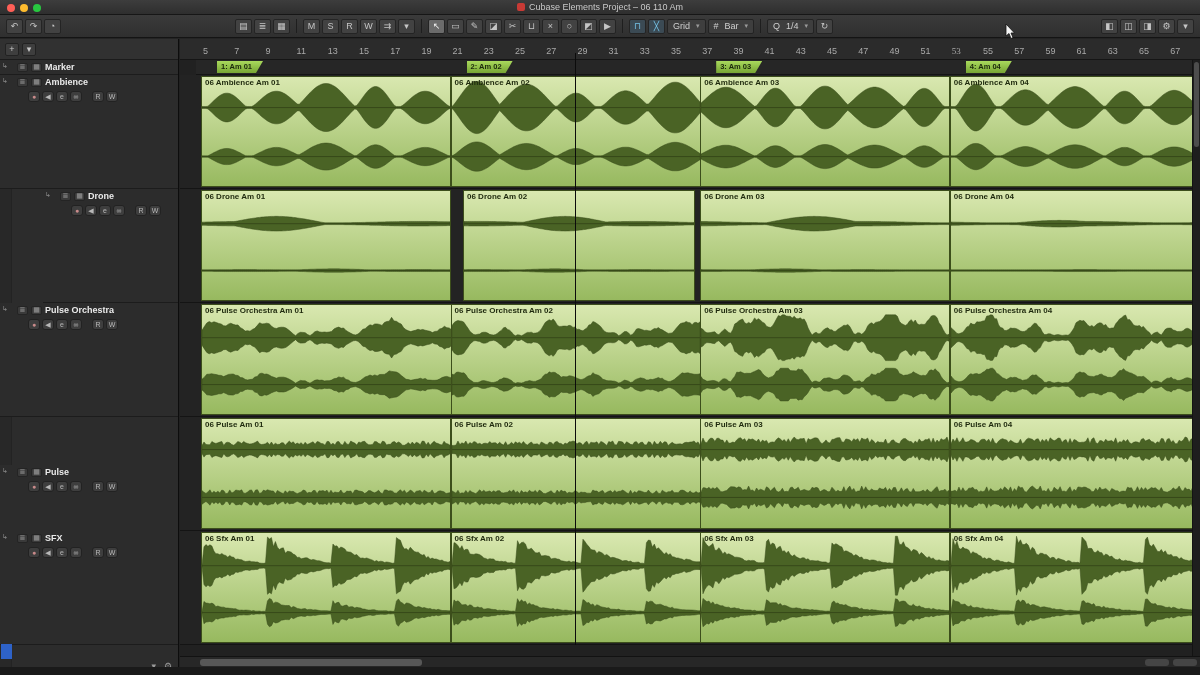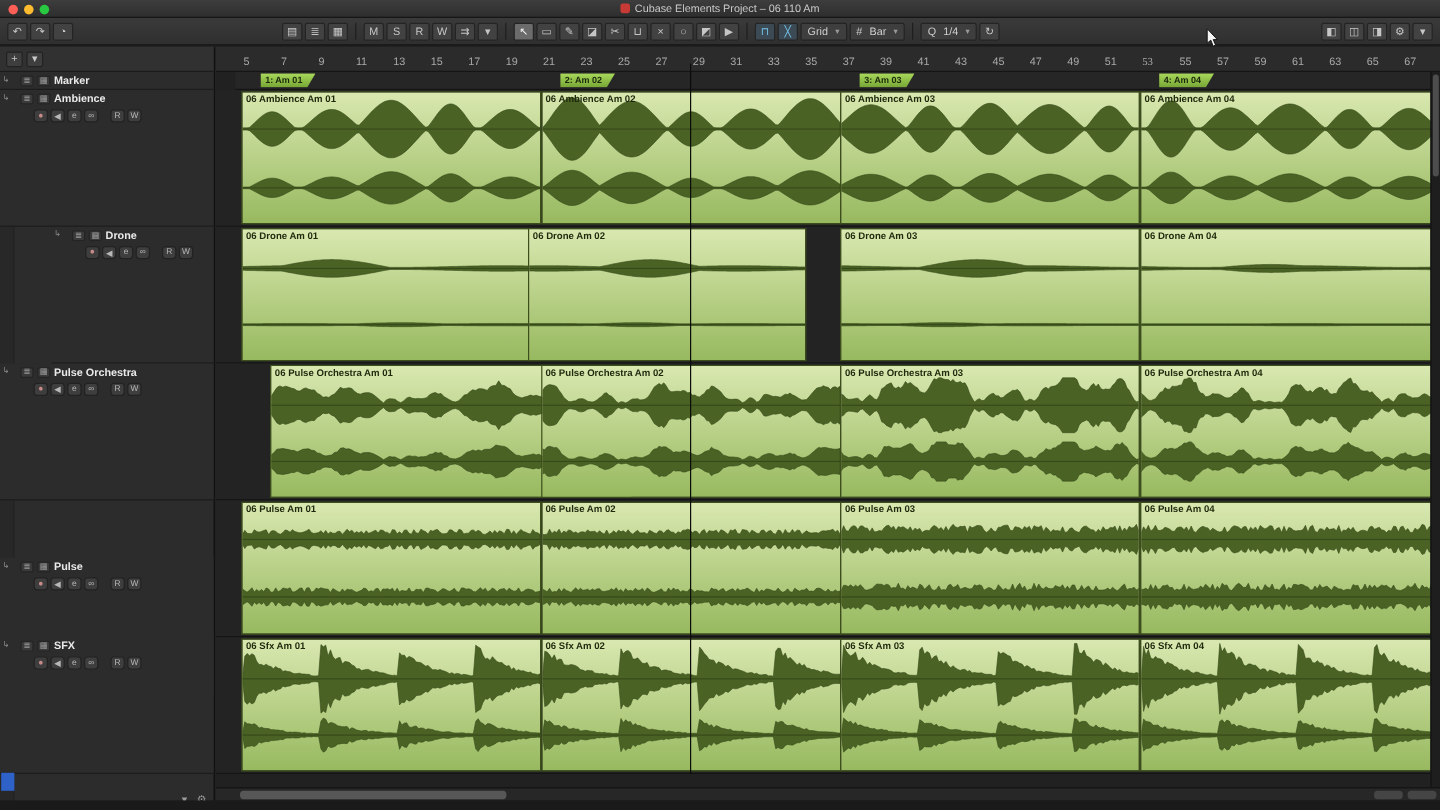--- a/index.html
+++ b/index.html
@@ -343,21 +343,21 @@
           <div class="lane" style="top: 114px;">
             <div class="clip" style="left: 21px; width: 250px;">
               <svg class="wave" viewBox="0 0 250 111" preserveAspectRatio="none">
                 <polygon points="0,31.7 2,31.7 4,31.6 6,31.5 8,31.5 10,31.5 12,31.4 14,31.4 16,31.3 18,31.3 20,31.2 22,31.2 24,31.2 26,31.1 28,31.1 30,31.1 32,31.1 34,30.9 36,30.5 38,30.1 40,29.7 42,29.4 44,29.0 46,28.6 48,28.3 50,28.0 52,27.7 54,27.4 56,27.1 58,26.9 60,26.6 62,26.4 64,26.3 66,26.1 68,26.0 70,25.9 72,25.9 74,25.8 76,25.8 78,25.9 80,25.9 82,26.0 84,26.1 86,26.3 88,26.4 90,26.6 92,26.9 94,27.1 96,27.4 98,27.7 100,28.0 102,28.3 104,28.6 106,29.0 108,29.4 110,29.7 112,30.1 114,30.5 116,30.9 118,31.3 120,31.7 122,32.0 124,32.4 126,32.4 128,32.4 130,32.4 132,32.4 134,32.4 136,32.4 138,32.4 140,32.4 142,32.4 144,32.3 146,32.3 148,32.3 150,32.3 152,32.2 154,32.2 156,32.1 158,32.1 160,32.1 162,32.0 164,32.0 166,31.9 168,31.9 170,31.8 172,31.8 174,31.7 176,31.7 178,31.6 180,31.6 182,31.5 184,31.5 186,31.4 188,31.4 190,31.3 192,31.3 194,31.2 196,31.2 198,31.2 200,31.1 202,31.1 204,31.1 206,31.1 208,31.0 210,31.0 212,31.0 214,31.0 216,31.0 218,31.0 220,31.0 222,31.0 224,31.0 226,31.0 228,31.0 230,31.1 232,31.1 234,31.1 236,31.1 238,31.2 240,31.2 242,31.2 244,31.3 246,31.3 248,31.4 250,31.4 250,35.2 248,35.2 246,35.3 244,35.3 242,35.4 240,35.4 238,35.4 236,35.5 234,35.5 232,35.5 230,35.5 228,35.6 226,35.6 224,35.6 222,35.6 220,35.6 218,35.6 216,35.6 214,35.6 212,35.6 210,35.6 208,35.6 206,35.5 204,35.5 202,35.5 200,35.5 198,35.4 196,35.4 194,35.4 192,35.3 190,35.3 188,35.2 186,35.2 184,35.1 182,35.1 180,35.0 178,35.0 176,34.9 174,34.9 172,34.8 170,34.8 168,34.7 166,34.7 164,34.6 162,34.6 160,34.5 158,34.5 156,34.5 154,34.4 152,34.4 150,34.3 148,34.3 146,34.3 144,34.3 142,34.2 140,34.2 138,34.2 136,34.2 134,34.2 132,34.2 130,34.2 128,34.2 126,34.2 124,34.2 122,34.6 120,34.9 118,35.3 116,35.7 114,36.1 112,36.5 110,36.9 108,37.2 106,37.6 104,38.0 102,38.3 100,38.6 98,38.9 96,39.2 94,39.5 92,39.7 90,40.0 88,40.2 86,40.3 84,40.5 82,40.6 80,40.7 78,40.7 76,40.8 74,40.8 72,40.7 70,40.7 68,40.6 66,40.5 64,40.3 62,40.2 60,40.0 58,39.7 56,39.5 54,39.2 52,38.9 50,38.6 48,38.3 46,38.0 44,37.6 42,37.2 40,36.9 38,36.5 36,36.1 34,35.7 32,35.5 30,35.5 28,35.5 26,35.5 24,35.4 22,35.4 20,35.4 18,35.3 16,35.3 14,35.2 12,35.2 10,35.1 8,35.1 6,35.1 4,35.0 2,34.9 0,34.9 " fill="#4a6325" stroke="#37491a" stroke-width="0.5"></polygon>
                 <rect x="0" y="32.8" width="250" height="1" fill="#37491a"></rect>
                 <polygon points="0,80.3 2,80.3 4,80.3 6,80.3 8,80.2 10,80.2 12,80.2 14,80.2 16,80.2 18,80.1 20,80.1 22,80.1 24,80.1 26,80.1 28,80.1 30,80.1 32,80.0 34,80.0 36,80.0 38,80.0 40,80.0 42,80.0 44,80.0 46,80.0 48,80.0 50,80.0 52,80.0 54,80.0 56,80.1 58,80.1 60,80.1 62,80.1 64,80.1 66,80.1 68,80.1 70,80.1 72,80.2 74,80.2 76,80.2 78,80.2 80,80.3 82,80.3 84,80.3 86,80.3 88,80.3 90,80.3 92,80.3 94,80.3 96,80.3 98,80.2 100,80.1 102,80.0 104,79.9 106,79.9 108,79.8 110,79.7 112,79.7 114,79.6 116,79.5 118,79.5 120,79.5 122,79.4 124,79.4 126,79.4 128,79.3 130,79.3 132,79.3 134,79.3 136,79.3 138,79.3 140,79.4 142,79.4 144,79.4 146,79.5 148,79.5 150,79.6 152,79.6 154,79.7 156,79.8 158,79.8 160,79.9 162,80.0 164,80.1 166,80.1 168,80.2 170,80.3 172,80.3 174,80.3 176,80.3 178,80.3 180,80.3 182,80.2 184,80.2 186,80.2 188,80.2 190,80.2 192,80.1 194,80.1 196,80.1 198,80.1 200,80.1 202,80.1 204,80.1 206,80.0 208,80.0 210,80.0 212,80.0 214,80.0 216,80.0 218,80.0 220,80.0 222,80.0 224,80.0 226,80.0 228,80.0 230,80.0 232,80.1 234,80.1 236,80.1 238,80.1 240,80.1 242,80.1 244,80.1 246,80.2 248,80.2 250,80.2 250,81.9 248,81.9 246,81.9 244,81.9 242,81.9 240,81.9 238,82.0 236,82.0 234,82.0 232,82.0 230,82.0 228,82.0 226,82.0 224,82.0 222,82.0 220,82.0 218,82.0 216,82.0 214,82.0 212,82.0 210,82.0 208,82.0 206,82.0 204,82.0 202,82.0 200,82.0 198,82.0 196,81.9 194,81.9 192,81.9 190,81.9 188,81.9 186,81.9 184,81.8 182,81.8 180,81.8 178,81.8 176,81.7 174,81.7 172,81.7 170,81.7 168,81.8 166,81.9 164,82.0 162,82.1 160,82.2 158,82.2 156,82.3 154,82.4 152,82.4 150,82.5 148,82.5 146,82.6 144,82.6 142,82.7 140,82.7 138,82.7 136,82.7 134,82.7 132,82.7 130,82.7 128,82.7 126,82.7 124,82.7 122,82.6 120,82.6 118,82.6 116,82.5 114,82.5 112,82.4 110,82.3 108,82.3 106,82.2 104,82.1 102,82.0 100,82.0 98,81.9 96,81.8 94,81.7 92,81.7 90,81.7 88,81.7 86,81.7 84,81.8 82,81.8 80,81.8 78,81.8 76,81.9 74,81.9 72,81.9 70,81.9 68,81.9 66,81.9 64,82.0 62,82.0 60,82.0 58,82.0 56,82.0 54,82.0 52,82.0 50,82.0 48,82.0 46,82.0 44,82.0 42,82.0 40,82.0 38,82.0 36,82.0 34,82.0 32,82.0 30,82.0 28,82.0 26,82.0 24,82.0 22,82.0 20,81.9 18,81.9 16,81.9 14,81.9 12,81.9 10,81.8 8,81.8 6,81.8 4,81.8 2,81.8 0,81.7 " fill="#4a6325" stroke="#37491a" stroke-width="0.5"></polygon>
                 <rect x="0" y="80.5" width="250" height="1" fill="#37491a"></rect>
               </svg>
               <span class="clip-label">06 Drone Am 01</span>
             </div>
-            <div class="clip" style="left: 260px; width: 232px; padding-left: 22px;">
+            <div class="clip" style="left: 283px; width: 232px; padding-left: 22px;">
               <svg class="wave" viewBox="0 0 250 111" preserveAspectRatio="none">
                 <polygon points="0,31.1 2,31.1 4,31.1 6,31.0 8,31.0 10,31.0 12,31.0 14,31.0 16,31.0 18,31.0 20,31.0 22,31.0 24,31.0 26,31.0 28,31.1 30,31.1 32,31.1 34,31.1 36,31.2 38,31.2 40,31.2 42,31.3 44,31.3 46,31.4 48,31.4 50,31.5 52,31.5 54,31.6 56,31.6 58,31.7 60,31.7 62,31.8 64,31.8 66,31.5 68,31.1 70,30.7 72,30.3 74,29.9 76,29.5 78,29.2 80,28.8 82,28.4 84,28.1 86,27.8 88,27.5 90,27.2 92,27.0 94,26.7 96,26.5 98,26.3 100,26.2 102,26.1 104,26.0 106,25.9 108,25.9 110,25.8 112,25.9 114,25.9 116,26.0 118,26.1 120,26.2 122,26.4 124,26.6 126,26.8 128,27.0 130,27.3 132,27.5 134,27.8 136,28.1 138,28.5 140,28.8 142,29.2 144,29.6 146,29.9 148,30.3 150,30.7 152,31.1 154,31.5 156,31.5 158,31.4 160,31.4 162,31.3 164,31.3 166,31.2 168,31.2 170,31.2 172,31.1 174,31.1 176,31.1 178,31.1 180,31.0 182,31.0 184,31.0 186,31.0 188,31.0 190,31.0 192,31.0 194,31.0 196,31.0 198,31.0 200,31.0 202,31.1 204,31.1 206,31.1 208,31.1 210,31.2 212,31.2 214,31.2 216,31.3 218,31.3 220,31.4 222,31.4 224,31.5 226,31.5 228,31.5 230,31.6 232,31.6 234,31.7 236,31.8 238,31.8 240,31.9 242,31.9 244,32.0 246,32.0 248,32.0 250,32.1 250,34.5 248,34.6 246,34.6 244,34.6 242,34.7 240,34.7 238,34.8 236,34.8 234,34.9 232,35.0 230,35.0 228,35.1 226,35.1 224,35.1 222,35.2 220,35.2 218,35.3 216,35.3 214,35.4 212,35.4 210,35.4 208,35.5 206,35.5 204,35.5 202,35.5 200,35.6 198,35.6 196,35.6 194,35.6 192,35.6 190,35.6 188,35.6 186,35.6 184,35.6 182,35.6 180,35.6 178,35.5 176,35.5 174,35.5 172,35.5 170,35.4 168,35.4 166,35.4 164,35.3 162,35.3 160,35.2 158,35.2 156,35.1 154,35.1 152,35.5 150,35.9 148,36.3 146,36.7 144,37.0 142,37.4 140,37.8 138,38.1 136,38.5 134,38.8 132,39.1 130,39.3 128,39.6 126,39.8 124,40.0 122,40.2 120,40.4 118,40.5 116,40.6 114,40.7 112,40.7 110,40.8 108,40.7 106,40.7 104,40.6 102,40.5 100,40.4 98,40.3 96,40.1 94,39.9 92,39.6 90,39.4 88,39.1 86,38.8 84,38.5 82,38.2 80,37.8 78,37.4 76,37.1 74,36.7 72,36.3 70,35.9 68,35.5 66,35.1 64,34.8 62,34.8 60,34.9 58,34.9 56,35.0 54,35.0 52,35.1 50,35.1 48,35.2 46,35.2 44,35.3 42,35.3 40,35.4 38,35.4 36,35.4 34,35.5 32,35.5 30,35.5 28,35.5 26,35.6 24,35.6 22,35.6 20,35.6 18,35.6 16,35.6 14,35.6 12,35.6 10,35.6 8,35.6 6,35.6 4,35.5 2,35.5 0,35.5 " fill="#4a6325" stroke="#37491a" stroke-width="0.5"></polygon>
                 <rect x="0" y="32.8" width="250" height="1" fill="#37491a"></rect>
                 <polygon points="0,80.1 2,80.1 4,80.0 6,80.0 8,80.0 10,80.0 12,80.0 14,80.0 16,80.0 18,80.0 20,80.0 22,80.0 24,80.0 26,80.0 28,80.0 30,80.1 32,80.1 34,80.1 36,80.1 38,80.1 40,80.1 42,80.1 44,80.2 46,80.2 48,80.2 50,80.2 52,80.2 54,80.3 56,80.3 58,80.3 60,80.3 62,80.3 64,80.2 66,80.1 68,80.0 70,79.9 72,79.9 74,79.8 76,79.7 78,79.7 80,79.6 82,79.5 84,79.5 86,79.4 88,79.4 90,79.4 92,79.4 94,79.3 96,79.3 98,79.3 100,79.3 102,79.3 104,79.3 106,79.4 108,79.4 110,79.4 112,79.5 114,79.5 116,79.6 118,79.6 120,79.7 122,79.8 124,79.8 126,79.9 128,80.0 130,80.1 132,80.2 134,80.2 136,80.3 138,80.3 140,80.3 142,80.3 144,80.3 146,80.3 148,80.3 150,80.3 152,80.3 154,80.3 156,80.2 158,80.2 160,80.2 162,80.2 164,80.1 166,80.1 168,80.1 170,80.1 172,80.1 174,80.1 176,80.1 178,80.1 180,80.0 182,80.0 184,80.0 186,80.0 188,80.0 190,80.0 192,80.0 194,80.0 196,80.0 198,80.0 200,80.0 202,80.0 204,80.1 206,80.1 208,80.1 210,80.1 212,80.1 214,80.1 216,80.1 218,80.2 220,80.2 222,80.2 224,80.2 226,80.2 228,80.3 230,80.3 232,80.3 234,80.3 236,80.3 238,80.3 240,80.3 242,80.3 244,80.3 246,80.3 248,80.3 250,80.3 250,81.7 248,81.7 246,81.7 244,81.7 242,81.7 240,81.7 238,81.7 236,81.7 234,81.7 232,81.8 230,81.8 228,81.8 226,81.8 224,81.8 222,81.9 220,81.9 218,81.9 216,81.9 214,81.9 212,82.0 210,82.0 208,82.0 206,82.0 204,82.0 202,82.0 200,82.0 198,82.0 196,82.0 194,82.0 192,82.0 190,82.0 188,82.0 186,82.0 184,82.0 182,82.0 180,82.0 178,82.0 176,82.0 174,82.0 172,82.0 170,82.0 168,81.9 166,81.9 164,81.9 162,81.9 160,81.9 158,81.9 156,81.8 154,81.8 152,81.8 150,81.8 148,81.7 146,81.7 144,81.7 142,81.7 140,81.7 138,81.7 136,81.7 134,81.8 132,81.9 130,82.0 128,82.1 126,82.2 124,82.2 122,82.3 120,82.4 118,82.4 116,82.5 114,82.5 112,82.6 110,82.6 108,82.7 106,82.7 104,82.7 102,82.7 100,82.7 98,82.7 96,82.7 94,82.7 92,82.7 90,82.7 88,82.7 86,82.6 84,82.6 82,82.5 80,82.5 78,82.4 76,82.3 74,82.3 72,82.2 70,82.1 68,82.0 66,82.0 64,81.9 62,81.8 60,81.7 58,81.7 56,81.8 54,81.8 52,81.8 50,81.8 48,81.9 46,81.9 44,81.9 42,81.9 40,81.9 38,81.9 36,82.0 34,82.0 32,82.0 30,82.0 28,82.0 26,82.0 24,82.0 22,82.0 20,82.0 18,82.0 16,82.0 14,82.0 12,82.0 10,82.0 8,82.0 6,82.0 4,82.0 2,82.0 0,82.0 " fill="#4a6325" stroke="#37491a" stroke-width="0.5"></polygon>
                 <rect x="0" y="80.5" width="250" height="1" fill="#37491a"></rect>
               </svg>
               <span class="clip-label">06 Drone Am 02</span>
             </div>
             <div class="clip" style="left: 520.2px; width: 250px;">
               <svg class="wave" viewBox="0 0 250 111" preserveAspectRatio="none">
@@ -372,21 +372,21 @@
               <svg class="wave" viewBox="0 0 250 111" preserveAspectRatio="none">
                 <polygon points="0,31.6 2,31.7 4,31.7 6,31.8 8,31.8 10,31.9 12,31.9 14,32.0 16,32.0 18,32.0 20,32.1 22,32.1 24,32.2 26,32.2 28,32.2 30,32.3 32,32.3 34,32.3 36,32.4 38,32.4 40,32.4 42,32.4 44,32.4 46,32.4 48,32.4 50,32.4 52,32.4 54,32.4 56,32.4 58,32.4 60,32.3 62,32.3 64,32.3 66,32.3 68,32.2 70,32.0 72,31.8 74,31.7 76,31.5 78,31.3 80,31.2 82,31.0 84,30.9 86,30.7 88,30.6 90,30.5 92,30.4 94,30.3 96,30.2 98,30.1 100,30.1 102,30.0 104,30.0 106,30.0 108,29.9 110,29.9 112,30.0 114,30.0 116,30.0 118,30.1 120,30.1 122,30.2 124,30.3 126,30.4 128,30.5 130,30.7 132,30.8 134,30.9 136,31.0 138,31.0 140,31.0 142,31.0 144,31.0 146,31.0 148,31.1 150,31.1 152,31.1 154,31.2 156,31.2 158,31.2 160,31.3 162,31.3 164,31.3 166,31.4 168,31.4 170,31.5 172,31.5 174,31.6 176,31.6 178,31.7 180,31.7 182,31.8 184,31.8 186,31.9 188,31.9 190,32.0 192,32.0 194,32.1 196,32.1 198,32.2 200,32.2 202,32.2 204,32.3 206,32.3 208,32.3 210,32.3 212,32.4 214,32.4 216,32.4 218,32.4 220,32.4 222,32.4 224,32.4 226,32.4 228,32.4 230,32.4 232,32.4 234,32.3 236,32.3 238,32.3 240,32.3 242,32.2 244,32.2 246,32.2 248,32.1 250,32.1 250,34.5 248,34.5 246,34.4 244,34.4 242,34.4 240,34.3 238,34.3 236,34.3 234,34.3 232,34.2 230,34.2 228,34.2 226,34.2 224,34.2 222,34.2 220,34.2 218,34.2 216,34.2 214,34.2 212,34.2 210,34.3 208,34.3 206,34.3 204,34.3 202,34.4 200,34.4 198,34.4 196,34.5 194,34.5 192,34.6 190,34.6 188,34.7 186,34.7 184,34.8 182,34.8 180,34.9 178,34.9 176,35.0 174,35.0 172,35.1 170,35.1 168,35.2 166,35.2 164,35.3 162,35.3 160,35.3 158,35.4 156,35.4 154,35.4 152,35.5 150,35.5 148,35.5 146,35.6 144,35.6 142,35.6 140,35.6 138,35.6 136,35.6 134,35.7 132,35.8 130,35.9 128,36.1 126,36.2 124,36.3 122,36.4 120,36.5 118,36.5 116,36.6 114,36.6 112,36.6 110,36.7 108,36.7 106,36.6 104,36.6 102,36.6 100,36.5 98,36.5 96,36.4 94,36.3 92,36.2 90,36.1 88,36.0 86,35.9 84,35.7 82,35.6 80,35.4 78,35.3 76,35.1 74,34.9 72,34.8 70,34.6 68,34.4 66,34.3 64,34.3 62,34.3 60,34.3 58,34.2 56,34.2 54,34.2 52,34.2 50,34.2 48,34.2 46,34.2 44,34.2 42,34.2 40,34.2 38,34.2 36,34.2 34,34.3 32,34.3 30,34.3 28,34.4 26,34.4 24,34.4 22,34.5 20,34.5 18,34.6 16,34.6 14,34.6 12,34.7 10,34.7 8,34.8 6,34.8 4,34.9 2,34.9 0,35.0 " fill="#4a6325" stroke="#37491a" stroke-width="0.5"></polygon>
                 <rect x="0" y="32.8" width="250" height="1" fill="#37491a"></rect>
                 <polygon points="0,80.3 2,80.3 4,80.3 6,80.3 8,80.3 10,80.3 12,80.3 14,80.3 16,80.3 18,80.3 20,80.3 22,80.3 24,80.3 26,80.3 28,80.3 30,80.3 32,80.3 34,80.3 36,80.3 38,80.3 40,80.3 42,80.3 44,80.3 46,80.3 48,80.3 50,80.3 52,80.3 54,80.3 56,80.3 58,80.3 60,80.3 62,80.3 64,80.3 66,80.3 68,80.3 70,80.3 72,80.3 74,80.3 76,80.3 78,80.3 80,80.3 82,80.3 84,80.3 86,80.3 88,80.3 90,80.3 92,80.3 94,80.3 96,80.3 98,80.3 100,80.2 102,80.2 104,80.2 106,80.2 108,80.2 110,80.1 112,80.1 114,80.1 116,80.1 118,80.1 120,80.1 122,80.1 124,80.0 126,80.0 128,80.0 130,80.0 132,80.0 134,80.0 136,80.0 138,80.0 140,80.0 142,80.0 144,80.0 146,80.0 148,80.1 150,80.1 152,80.1 154,80.1 156,80.1 158,80.1 160,80.1 162,80.2 164,80.2 166,80.2 168,80.2 170,80.2 172,80.3 174,80.3 176,80.3 178,80.3 180,80.3 182,80.3 184,80.3 186,80.3 188,80.3 190,80.3 192,80.3 194,80.3 196,80.3 198,80.3 200,80.3 202,80.3 204,80.3 206,80.3 208,80.3 210,80.3 212,80.3 214,80.3 216,80.3 218,80.3 220,80.3 222,80.3 224,80.3 226,80.3 228,80.3 230,80.3 232,80.3 234,80.3 236,80.3 238,80.3 240,80.3 242,80.3 244,80.3 246,80.3 248,80.3 250,80.3 250,81.7 248,81.7 246,81.7 244,81.7 242,81.7 240,81.7 238,81.7 236,81.7 234,81.7 232,81.7 230,81.7 228,81.7 226,81.7 224,81.7 222,81.7 220,81.7 218,81.7 216,81.7 214,81.7 212,81.7 210,81.7 208,81.7 206,81.7 204,81.7 202,81.7 200,81.7 198,81.7 196,81.7 194,81.7 192,81.7 190,81.7 188,81.7 186,81.7 184,81.7 182,81.7 180,81.7 178,81.7 176,81.8 174,81.8 172,81.8 170,81.8 168,81.8 166,81.9 164,81.9 162,81.9 160,81.9 158,81.9 156,82.0 154,82.0 152,82.0 150,82.0 148,82.0 146,82.0 144,82.0 142,82.0 140,82.0 138,82.0 136,82.0 134,82.0 132,82.0 130,82.0 128,82.0 126,82.0 124,82.0 122,82.0 120,82.0 118,82.0 116,82.0 114,82.0 112,81.9 110,81.9 108,81.9 106,81.9 104,81.9 102,81.8 100,81.8 98,81.8 96,81.8 94,81.8 92,81.7 90,81.7 88,81.7 86,81.7 84,81.7 82,81.7 80,81.7 78,81.7 76,81.7 74,81.7 72,81.7 70,81.7 68,81.7 66,81.7 64,81.7 62,81.7 60,81.7 58,81.7 56,81.7 54,81.7 52,81.7 50,81.7 48,81.7 46,81.7 44,81.7 42,81.7 40,81.7 38,81.7 36,81.7 34,81.7 32,81.7 30,81.7 28,81.7 26,81.7 24,81.7 22,81.7 20,81.7 18,81.7 16,81.7 14,81.7 12,81.7 10,81.7 8,81.7 6,81.7 4,81.7 2,81.8 0,81.8 " fill="#4a6325" stroke="#37491a" stroke-width="0.5"></polygon>
                 <rect x="0" y="80.5" width="250" height="1" fill="#37491a"></rect>
               </svg>
               <span class="clip-label">06 Drone Am 04</span>
             </div>
           </div>
           <div class="lane" style="top: 228px;">
-            <div class="clip" style="left: 21px; width: 302px; margin-left: 24px;">
+            <div class="clip" style="left: 21px; width: 302px;">
               <svg class="wave" viewBox="0 0 250 111" preserveAspectRatio="none">
                 <polygon points="0,25.7 2,21.9 4,18.3 6,16.9 8,18.0 10,17.1 12,17.9 14,18.8 16,19.4 18,21.1 20,21.3 22,19.5 24,18.6 26,19.7 28,20.4 30,20.3 32,23.1 34,24.4 36,26.6 38,26.1 40,26.7 42,24.9 44,23.8 46,21.0 48,18.1 50,19.3 52,19.0 54,18.5 56,19.2 58,21.6 60,23.4 62,23.9 64,23.0 66,22.6 68,22.7 70,23.5 72,25.3 74,27.3 76,29.5 78,31.3 80,28.9 82,27.8 84,27.9 86,28.2 88,30.1 90,31.2 92,29.6 94,27.3 96,26.4 98,27.4 100,27.8 102,27.5 104,27.8 106,27.5 108,26.9 110,24.4 112,23.2 114,22.5 116,23.8 118,23.4 120,26.0 122,27.4 124,28.8 126,30.1 128,30.5 130,29.6 132,27.5 134,24.7 136,24.1 138,21.8 140,20.2 142,20.8 144,19.3 146,19.3 148,19.8 150,20.8 152,17.8 154,16.8 156,16.5 158,12.6 160,16.3 162,16.6 164,18.3 166,19.4 168,23.2 170,25.2 172,26.3 174,27.1 176,26.3 178,25.7 180,24.7 182,25.4 184,24.9 186,25.7 188,26.3 190,26.8 192,28.1 194,26.9 196,26.7 198,24.4 200,23.8 202,21.7 204,23.1 206,23.4 208,25.3 210,27.1 212,29.6 214,31.0 216,29.6 218,29.5 220,29.5 222,30.6 224,31.4 226,30.9 228,30.5 230,30.5 232,31.3 234,31.5 236,31.3 238,30.3 240,28.7 242,25.8 244,22.6 246,20.2 248,18.4 250,18.7 250,47.9 248,48.2 246,46.4 244,44.0 242,40.8 240,37.9 238,36.3 236,35.3 234,35.1 232,35.3 230,36.1 228,36.1 226,35.7 224,35.2 222,36.0 220,37.1 218,37.1 216,37.0 214,35.6 212,37.0 210,39.5 208,41.3 206,43.2 204,43.5 202,44.9 200,42.8 198,42.2 196,39.9 194,39.7 192,38.5 190,39.8 188,40.3 186,40.9 184,41.7 182,41.2 180,41.9 178,40.9 176,40.3 174,39.5 172,40.3 170,41.4 168,43.4 166,47.2 164,48.3 162,50.0 160,50.3 158,54.0 156,50.1 154,49.8 152,48.8 150,45.8 148,46.8 146,47.3 144,47.3 142,45.8 140,46.4 138,44.8 136,42.5 134,41.9 132,39.1 130,37.0 128,36.1 126,36.5 124,37.8 122,39.2 120,40.6 118,43.2 116,42.8 114,44.1 112,43.4 110,42.2 108,39.7 106,39.1 104,38.8 102,39.1 100,38.8 98,39.2 96,40.2 94,39.3 92,37.0 90,35.4 88,36.5 86,38.4 84,38.7 82,38.8 80,37.7 78,35.3 76,37.1 74,39.3 72,41.3 70,43.1 68,43.9 66,44.0 64,43.6 62,42.7 60,43.2 58,45.0 56,47.4 54,48.1 52,47.6 50,47.3 48,48.5 46,45.6 44,42.8 42,41.7 40,39.9 38,40.5 36,40.0 34,42.2 32,43.5 30,46.3 28,46.2 26,46.9 24,48.0 22,47.1 20,45.3 18,45.5 16,47.2 14,47.8 12,48.7 10,49.5 8,48.6 6,49.7 4,48.3 2,44.7 0,40.9 " fill="#4a6325" stroke="#37491a" stroke-width="0.5"></polygon>
                 <rect x="0" y="32.8" width="250" height="1" fill="#37491a"></rect>
                 <polygon points="0,75.6 2,73.5 4,70.6 6,70.4 8,70.0 10,70.5 12,70.9 14,71.6 16,71.7 18,72.9 20,71.9 22,70.7 24,70.4 26,70.3 28,71.5 30,71.8 32,73.8 34,74.2 36,75.8 38,76.4 40,75.9 42,75.6 44,73.4 46,72.9 48,69.9 50,69.4 52,70.5 54,70.3 56,71.3 58,72.8 60,73.6 62,74.6 64,73.6 66,73.5 68,73.5 70,74.1 72,75.1 74,76.4 76,77.9 78,79.6 80,78.2 82,76.8 84,77.2 86,77.2 88,78.6 90,79.6 92,78.2 94,76.7 96,76.2 98,76.7 100,76.5 102,77.4 104,77.1 106,77.1 108,76.5 110,75.0 112,74.7 114,73.2 116,74.0 118,73.5 120,75.9 122,76.4 124,78.2 126,78.7 128,78.9 130,78.1 132,77.0 134,75.0 136,73.2 138,72.5 140,71.3 142,72.2 144,71.2 146,72.2 148,70.8 150,70.7 152,70.7 154,69.2 156,67.1 158,67.6 160,68.0 162,68.3 164,69.6 166,71.7 168,73.7 170,75.7 172,75.9 174,76.7 176,76.2 178,75.7 180,75.4 182,74.6 184,75.5 186,74.8 188,76.4 190,76.5 192,76.7 194,76.7 196,76.5 198,75.4 200,73.9 202,73.1 204,72.7 206,73.5 208,74.3 210,77.0 212,78.4 214,79.6 216,78.7 218,78.0 220,78.7 222,79.2 224,79.6 226,79.2 228,79.2 230,79.1 232,79.5 234,79.7 236,79.6 238,78.9 240,77.2 242,76.0 244,73.2 246,71.2 248,71.4 250,70.9 250,91.1 248,90.6 246,90.8 244,88.9 242,86.1 240,84.9 238,83.1 236,82.4 234,82.3 232,82.6 230,83.0 228,82.9 226,82.9 224,82.4 222,82.9 220,83.4 218,84.1 216,83.4 214,82.4 212,83.7 210,85.0 208,87.8 206,88.6 204,89.4 202,89.0 200,88.2 198,86.6 196,85.6 194,85.4 192,85.3 190,85.6 188,85.7 186,87.3 184,86.6 182,87.4 180,86.7 178,86.3 176,85.8 174,85.4 172,86.1 170,86.4 168,88.4 166,90.3 164,92.4 162,93.7 160,94.0 158,94.5 156,95.0 154,92.8 152,91.3 150,91.3 148,91.2 146,89.9 144,90.9 142,89.9 140,90.7 138,89.6 136,88.9 134,87.1 132,85.1 130,83.9 128,83.1 126,83.4 124,83.9 122,85.7 120,86.2 118,88.6 116,88.1 114,88.9 112,87.4 110,87.0 108,85.5 106,84.9 104,85.0 102,84.7 100,85.5 98,85.4 96,85.8 94,85.3 92,83.9 90,82.5 88,83.4 86,84.9 84,84.9 82,85.2 80,83.9 78,82.5 76,84.2 74,85.7 72,86.9 70,88.0 68,88.6 66,88.5 64,88.5 62,87.5 60,88.4 58,89.3 56,90.7 54,91.8 52,91.5 50,92.6 48,92.1 46,89.2 44,88.7 42,86.4 40,86.1 38,85.7 36,86.2 34,87.9 32,88.2 30,90.2 28,90.5 26,91.7 24,91.6 22,91.4 20,90.2 18,89.2 16,90.4 14,90.4 12,91.2 10,91.6 8,92.1 6,91.7 4,91.5 2,88.6 0,86.5 " fill="#4a6325" stroke="#37491a" stroke-width="0.5"></polygon>
                 <rect x="0" y="80.5" width="250" height="1" fill="#37491a"></rect>
               </svg>
               <span class="clip-label">06 Pulse Orchestra Am 01</span>
             </div>
             <div class="clip" style="left: 270.6px; width: 250px;">
               <svg class="wave" viewBox="0 0 250 111" preserveAspectRatio="none">

